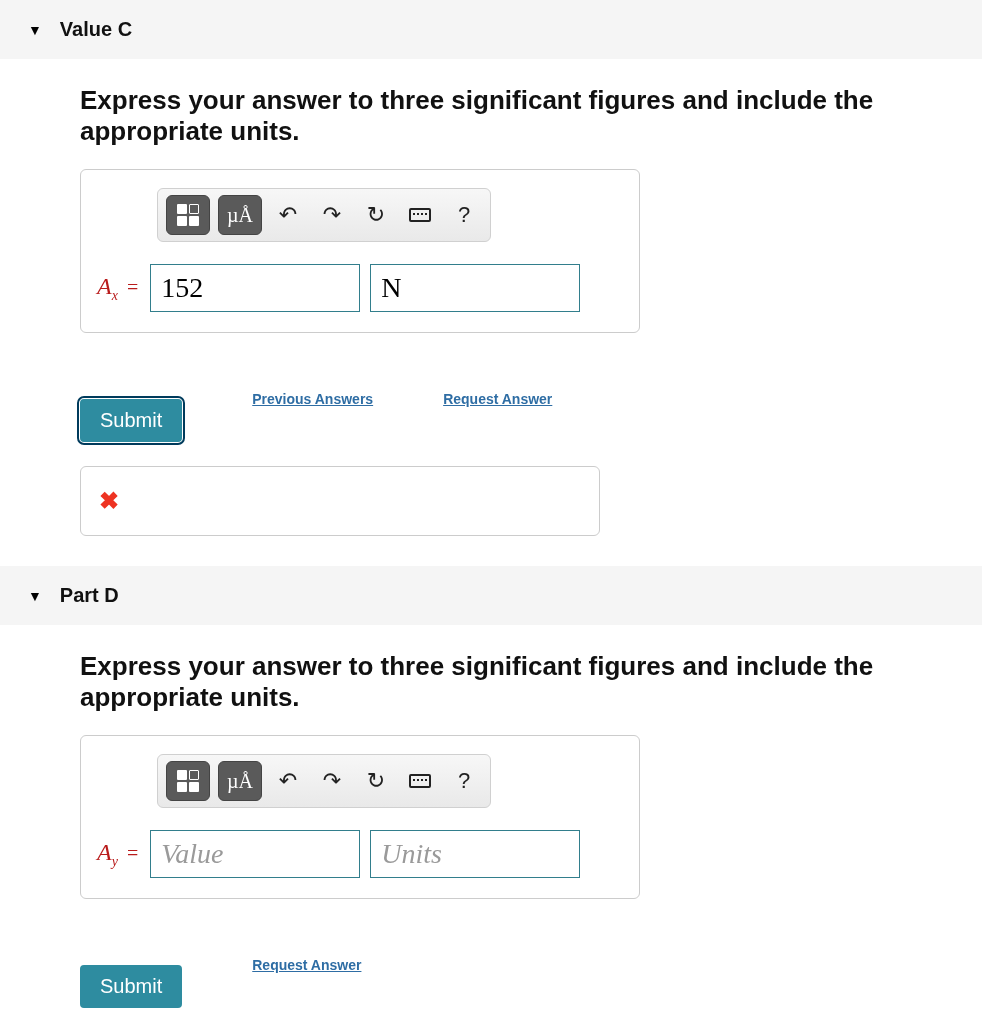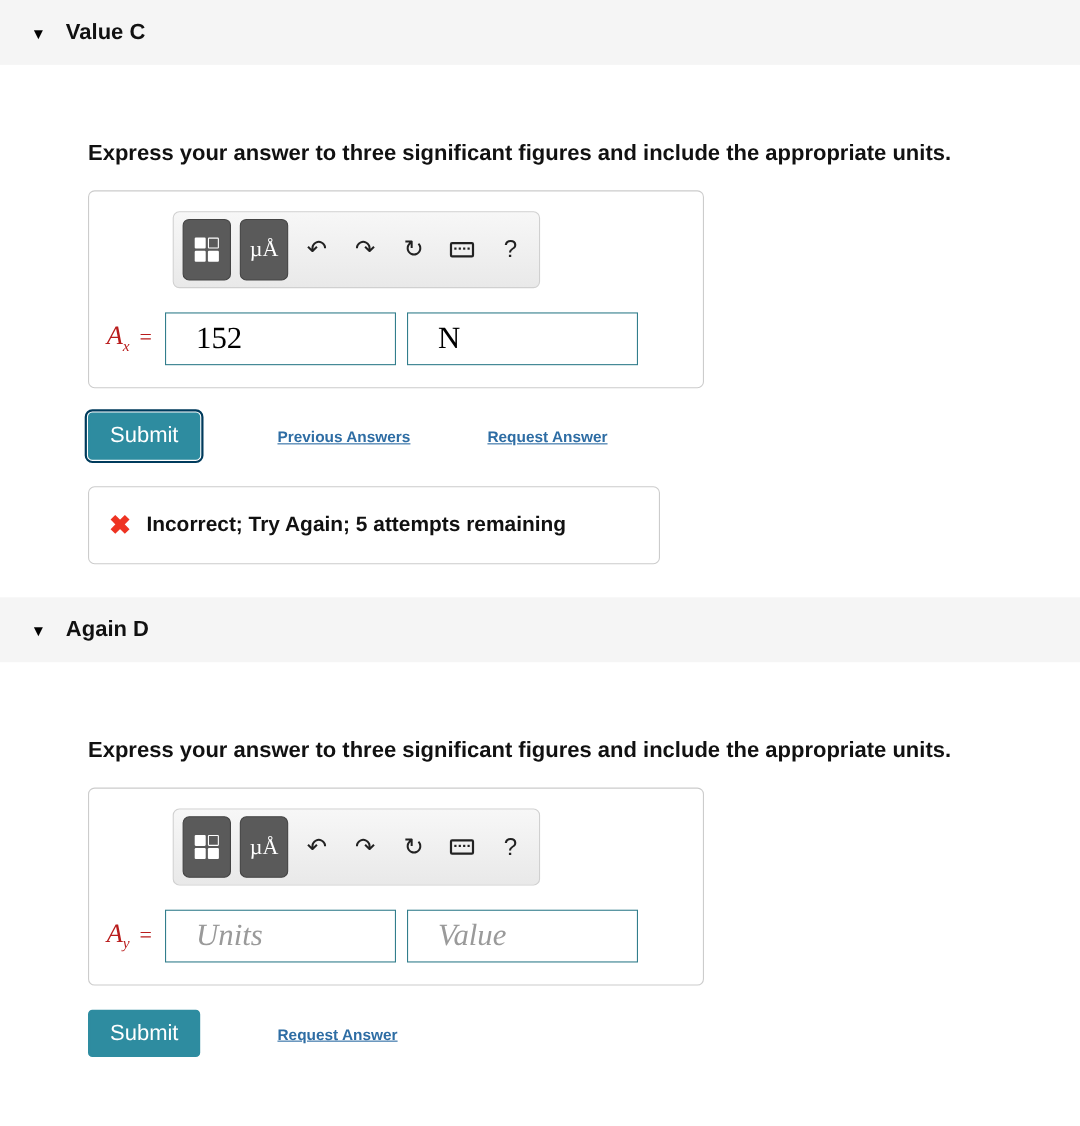--- a/index.html
+++ b/index.html
@@ -36,24 +36,23 @@
     color: #333;
     margin-bottom: 18px;
   }
   .prompt-line .var {
     font-family: 'Times New Roman', serif;
     font-style: italic;
     font-size: 22px;
   }
   .instruct-line {
     font-weight: bold;
-    font-size: 20px;
+    font-size: 26px;
     color: #111;
     margin-bottom: 22px;
-    margin-top: 43px;
   }
   .answer-card {
     border: 1px solid #ccc;
     border-radius: 6px;
     width: 560px;
     padding: 18px 16px 20px 16px;
     margin-bottom: 22px;
   }
   .toolbar {
     background: linear-gradient(#f7f7f7,#e9e9e9);
@@ -61,21 +60,21 @@
     border-radius: 6px;
     padding: 6px 8px;
     display: inline-flex;
     align-items: center;
     gap: 8px;
     margin-left: 60px;
     margin-bottom: 22px;
   }
   .tb-btn {
     width: 44px;
-    height: 56px;
+    height: 40px;
     border-radius: 6px;
     display: flex;
     align-items: center;
     justify-content: center;
     background: #5a5a5a;
     color: #fff;
     font-size: 16px;
     border: 1px solid #444;
   }
   .tb-btn.light {
@@ -101,40 +100,41 @@
     color: #b91c1c;
     white-space: nowrap;
   }
   .var-label sub { font-size: 14px; font-style: italic; }
   .eq { font-style: normal; font-size: 20px; margin: 0 2px 0 4px;}
   .ans-input {
     height: 48px;
     border: 1.5px solid #327e8c;
     font-family: 'Times New Roman', serif;
     font-size: 28px;
-    padding: 4px 27px;
+    padding: 4px 10px;
     outline: none;
   }
   .ans-input.value { width: 210px; }
   .ans-input.units { width: 210px; }
   .ans-input::placeholder { color: #9a9a9a; font-style: italic; }
   .submit-row {
     display: flex;
     align-items: center;
     gap: 22px;
     margin-bottom: 24px;
   }
   .submit-btn {
     background: #2e8ca0;
     color: #fff;
     border: 2px solid #2e8ca0;
     border-radius: 4px;
     font-size: 20px;
     padding: 8px 18px;
     cursor: pointer;
+    margin-top: 44px;
   }
   .submit-btn.focused {
     outline: 2px solid #003b5c;
     outline-offset: 1px;
   }
   .link {
     color: #2e6da4;
     font-weight: bold;
     font-size: 14px;
     text-decoration: underline;
@@ -211,27 +211,26 @@
   </div>
 
   <div class="submit-row">
     <button class="submit-btn focused">Submit</button>
     <span class="link">Previous Answers</span>
     <span class="link">Request Answer</span>
   </div>
 
   <div class="feedback-card">
     <span class="x-icon">✖</span>
-    <span>Incorrect; Try Again; 5 attempts remaining</span>
   </div>
 </div>
 
 <div class="part-header">
   <span class="collapse-arrow">▼</span>
-  <span class="part-title">Again D</span>
+  <span class="part-title">Part D</span>
 </div>
 <div class="part-body">
   <div class="instruct-line">Express your answer to three significant figures and include the appropriate units.</div>
 
   <div class="answer-card">
     <div class="toolbar">
       <div class="tb-btn">
           <div class="tpl-glyph">
             <span></span>
             <span class="o"></span>
@@ -245,22 +244,22 @@
       <div class="tb-btn light">↻</div>
       <div class="tb-btn light">
           <div class="kbd-glyph"></div>
         </div>
       <div class="tb-btn light">?</div>
     </div>
     <div class="answer-row">
       <span class="var-label">
         <span>A</span><sub>y</sub><span class="eq"> =</span>
       </span>
+      <input class="ans-input value" placeholder="Value" style="">
       <input class="ans-input units" placeholder="Units" style="">
-      <input class="ans-input value" placeholder="Value" style="">
     </div>
   </div>
 
   <div class="submit-row">
     <button class="submit-btn">Submit</button>
     <span class="link">Request Answer</span>
   </div>
 </div>
 
 </body></html>

